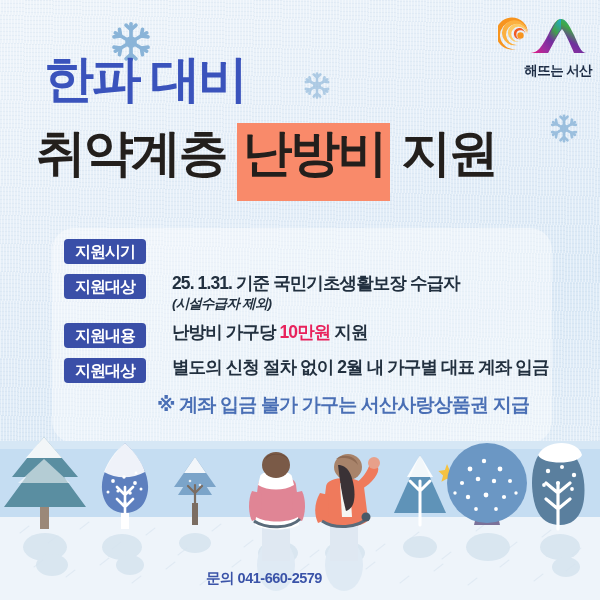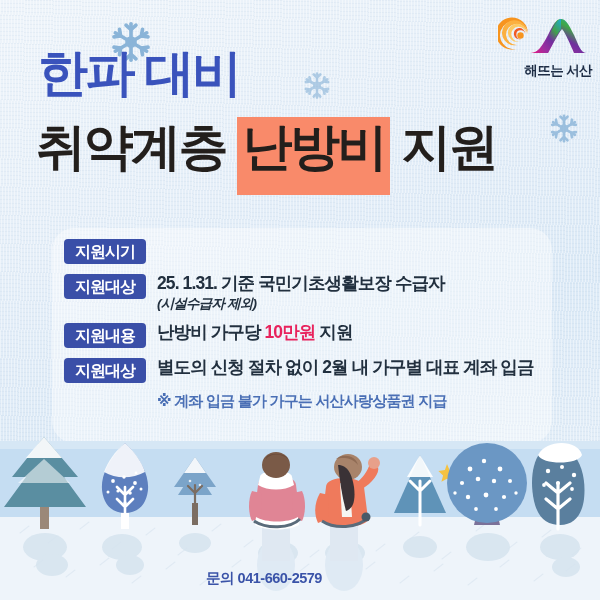--- a/index.html
+++ b/index.html
@@ -27,21 +27,21 @@
   .logo{position:absolute;left:492px;top:8px;width:100px;height:80px;text-align:right;}
   .logo svg{display:block;margin:0 auto;}
   .logo-text{
     font-size:13.5px;font-weight:bold;color:#1d2c44;letter-spacing:-.6px;
     margin-top:2px;line-height:1;
   }
 
   .title-block{position:absolute;left:36px;top:46px;width:540px;}
   .t-line1{
     font-size:50px;font-weight:bold;color:#3a53bc;letter-spacing:-2.5px;
-    line-height:1;margin:2px;white-space:nowrap;
+    line-height:1;margin:8px;white-space:nowrap;
   }
   .t-line2{
     font-size:50px;font-weight:bold;color:#231f1c;letter-spacing:-2.5px;
     line-height:1;margin:24px 0 0 0;white-space:nowrap;
   }
   .hl{
     background:#f98a6a;color:#231f1c;padding:2px 5px 20px 5px;
     box-decoration-break:clone;-webkit-box-decoration-break:clone;
   }
 
@@ -53,27 +53,27 @@
     position:absolute;left:52px;top:228px;width:500px;height:215px;
     background:rgba(255,255,255,.42);
     border-radius:22px;
   }
   .rows{position:absolute;left:64px;top:238px;width:500px;}
   .row{display:flex;align-items:flex-start;margin-bottom:9px;}
   .badge{
     flex:0 0 auto;width:82px;height:25px;line-height:25px;text-align:center;
     background:#3a4fa8;color:#fff;border-radius:4px;
     font-size:16px;font-weight:bold;letter-spacing:-1px;
-    margin-right:11px;margin-top:1px;
+    margin-right:26px;margin-top:1px;
   }
   .rtxt{font-size:17.5px;font-weight:bold;color:#22303f;letter-spacing:-.9px;line-height:1.25;}
   .rtxt .sub{display:block;font-size:13.5px;letter-spacing:-.8px;margin-top:1px;font-style:italic;}
   .accent{color:#e8225c;}
   .note{
-    margin-top:7px;margin-left:93px;font-size:15px;font-weight:bold;
+    margin-top:7px;margin-left:93px;font-size:19px;font-weight:bold;
     color:#4a6fb5;letter-spacing:-.8px;
   }
 
   
   .scene{position:absolute;left:0;bottom:0;width:600px;height:175px;}
   .footer{
     position:absolute;left:0;bottom:12px;width:528px;text-align:center;
     font-size:14.5px;font-weight:bold;color:#3a53a8;letter-spacing:-.5px;
   }
 </style>

